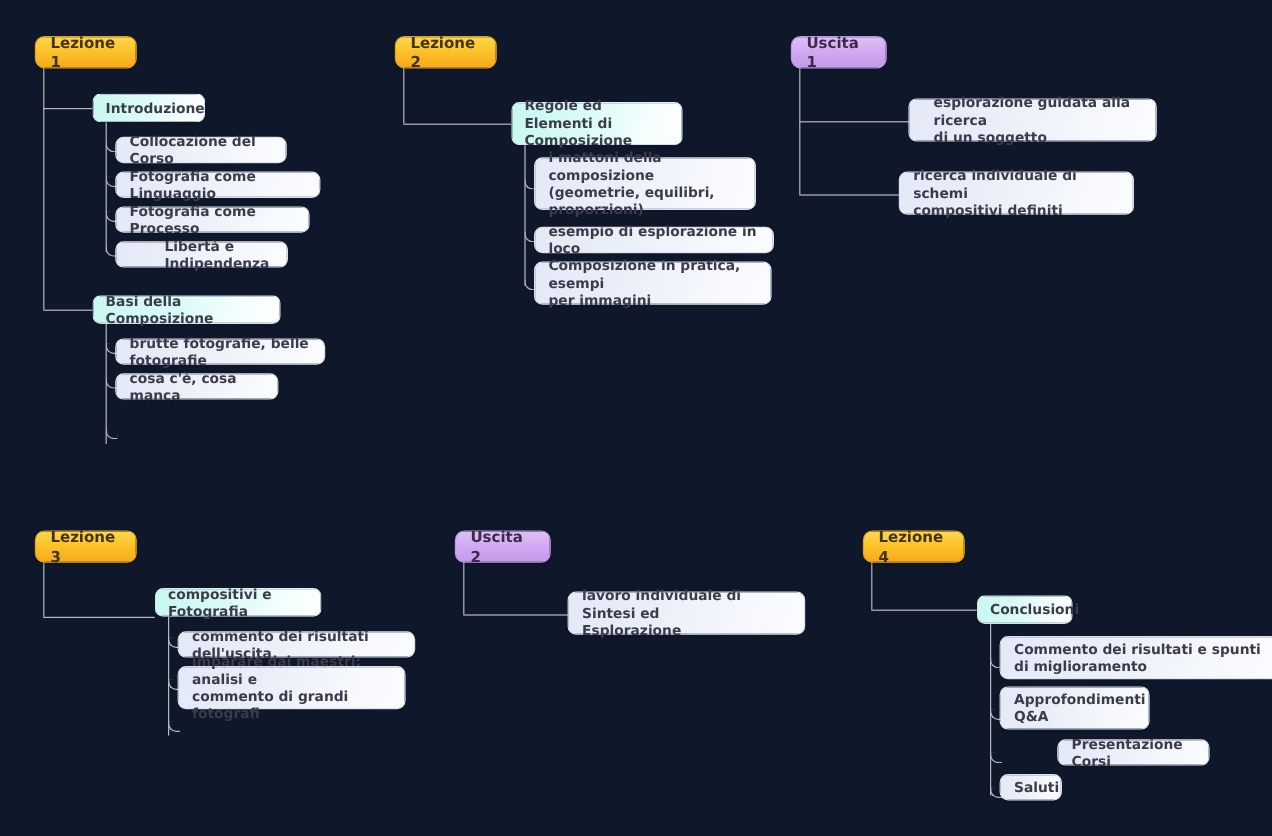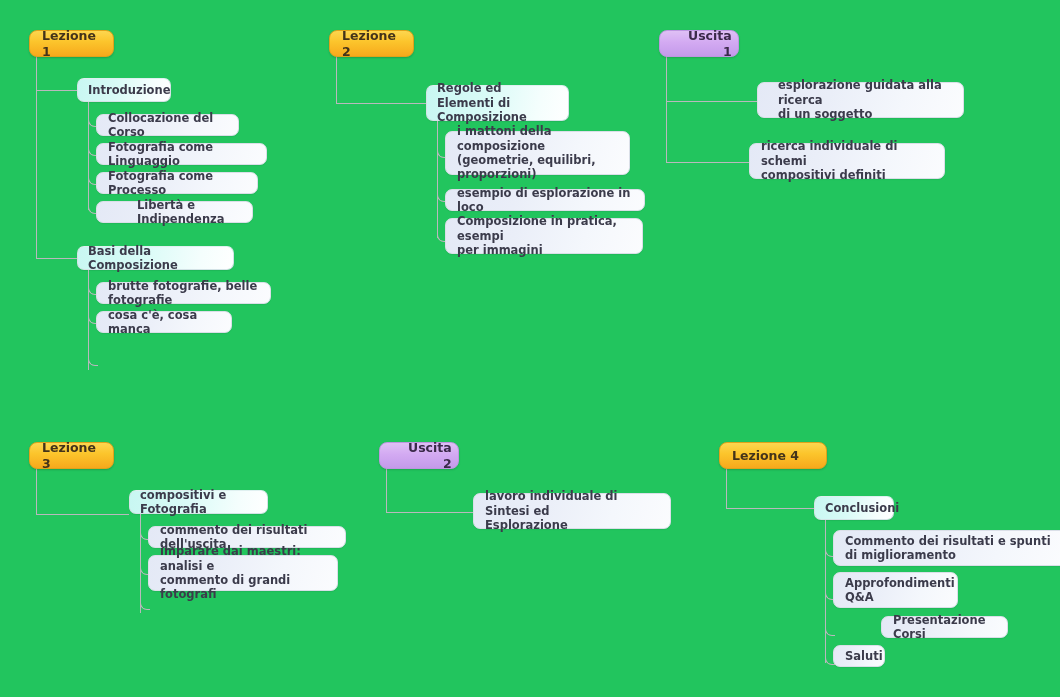--- a/index.html
+++ b/index.html
@@ -9,21 +9,21 @@
     background: #ffffff;
   }
   body {
     font-family: "DejaVu Sans", "Liberation Sans", sans-serif;
     -webkit-font-smoothing: antialiased;
   }
   #canvas {
     position: relative;
     width: 1060px;
     height: 697px;
-    background: #22c55e;
+    background: #0f172a;
     overflow: hidden;
   }
   
   .conn {
     position: absolute;
     background: #b9b9bd;
   }
   .conn.v { width: 1px; }
   .conn.h { height: 1px; }
 
@@ -58,23 +58,22 @@
     padding: 0 12px;
     box-shadow: 0 1px 2px rgba(0,0,0,0.18);
   }
   
   .node.root-purple {
     background: linear-gradient(180deg, #dfc0f5 0%, #d3aaf2 45%, #c49aea 100%);
     border: 1px solid #bd96e0;
     border-radius: 8px;
     color: #3b2a4a;
     font-size: 12.5px;
-    padding: 0 28px;
+    padding: 0 12px;
     box-shadow: 0 1px 2px rgba(0,0,0,0.15);
-    text-align: right;
   }
   
   .node.lvl2 {
     background: linear-gradient(100deg, #c8f7f2 0%, #d9fbf7 42%, #f4fefd 78%, #ffffff 100%);
     border: 1px solid #d3e3e6;
     border-top-color: #dff0f0;
     font-size: 11.5px;
     padding: 0 10px;
     box-shadow: 0 1px 1px rgba(0,0,0,0.07);
   }
@@ -113,21 +112,21 @@
 
   <div class="node leaf" style="left:96px; top:114px; width:143px; height:22px;">
     <span class="txt">Collocazione del Corso</span>
   </div>
   <div class="node leaf" style="left:96px; top:143px; width:171px; height:22px;">
     <span class="txt">Fotografia come Linguaggio</span>
   </div>
   <div class="node leaf" style="left:96px; top:172px; width:162px; height:22px;">
     <span class="txt">Fotografia come Processo</span>
   </div>
-  <div class="node leaf" style="left:96px; top:201px; width:157px; height:22px;padding-left:40px;">
+  <div class="node leaf" style="left:96px; top:201px; width:144px; height:22px;padding-left:40px;">
     <span class="txt">Libertà e Indipendenza</span>
   </div>
 
   <div class="node lvl2" style="left:77px; top:246px; width:157px; height:24px;">
     <span class="txt">Basi della Composizione</span>
   </div>
 
   <div class="conn v" style="left:88px; top:270px; width:1px; height:100px;"></div>
   <div class="elbow" style="left:88px; top:286px; width:9px; height:8px;"></div>
   <div class="elbow" style="left:88px; top:315px; width:9px; height:8px;"></div>
@@ -219,21 +218,21 @@
   </div>
 
   <div class="node leaf" style="left:473px; top:493px; width:198px; height:36px;">
     <span class="txt">lavoro individuale di Sintesi ed
 Esplorazione</span>
   </div>
 
   <div class="conn v" style="left:726px; top:464px; height:44px;"></div>
   <div class="conn h" style="left:726px; top:508px; width:88px;"></div>
 
-  <div class="node root-orange" style="left:719px; top:442px; width:108px; height:27px;">
+  <div class="node root-orange" style="left:719px; top:442px; width:85px; height:27px;">
     <span class="txt">Lezione 4</span>
   </div>
 
   <div class="node lvl2" style="left:814px; top:496px; width:80px; height:24px;">
     <span class="txt">Conclusioni</span>
   </div>
 
   <div class="conn v" style="left:825px; top:520px; width:1px; height:143px;"></div>
   <div class="elbow" style="left:825px; top:548px; width:9px; height:8px;"></div>
   <div class="elbow" style="left:825px; top:591px; width:9px; height:8px;"></div>

